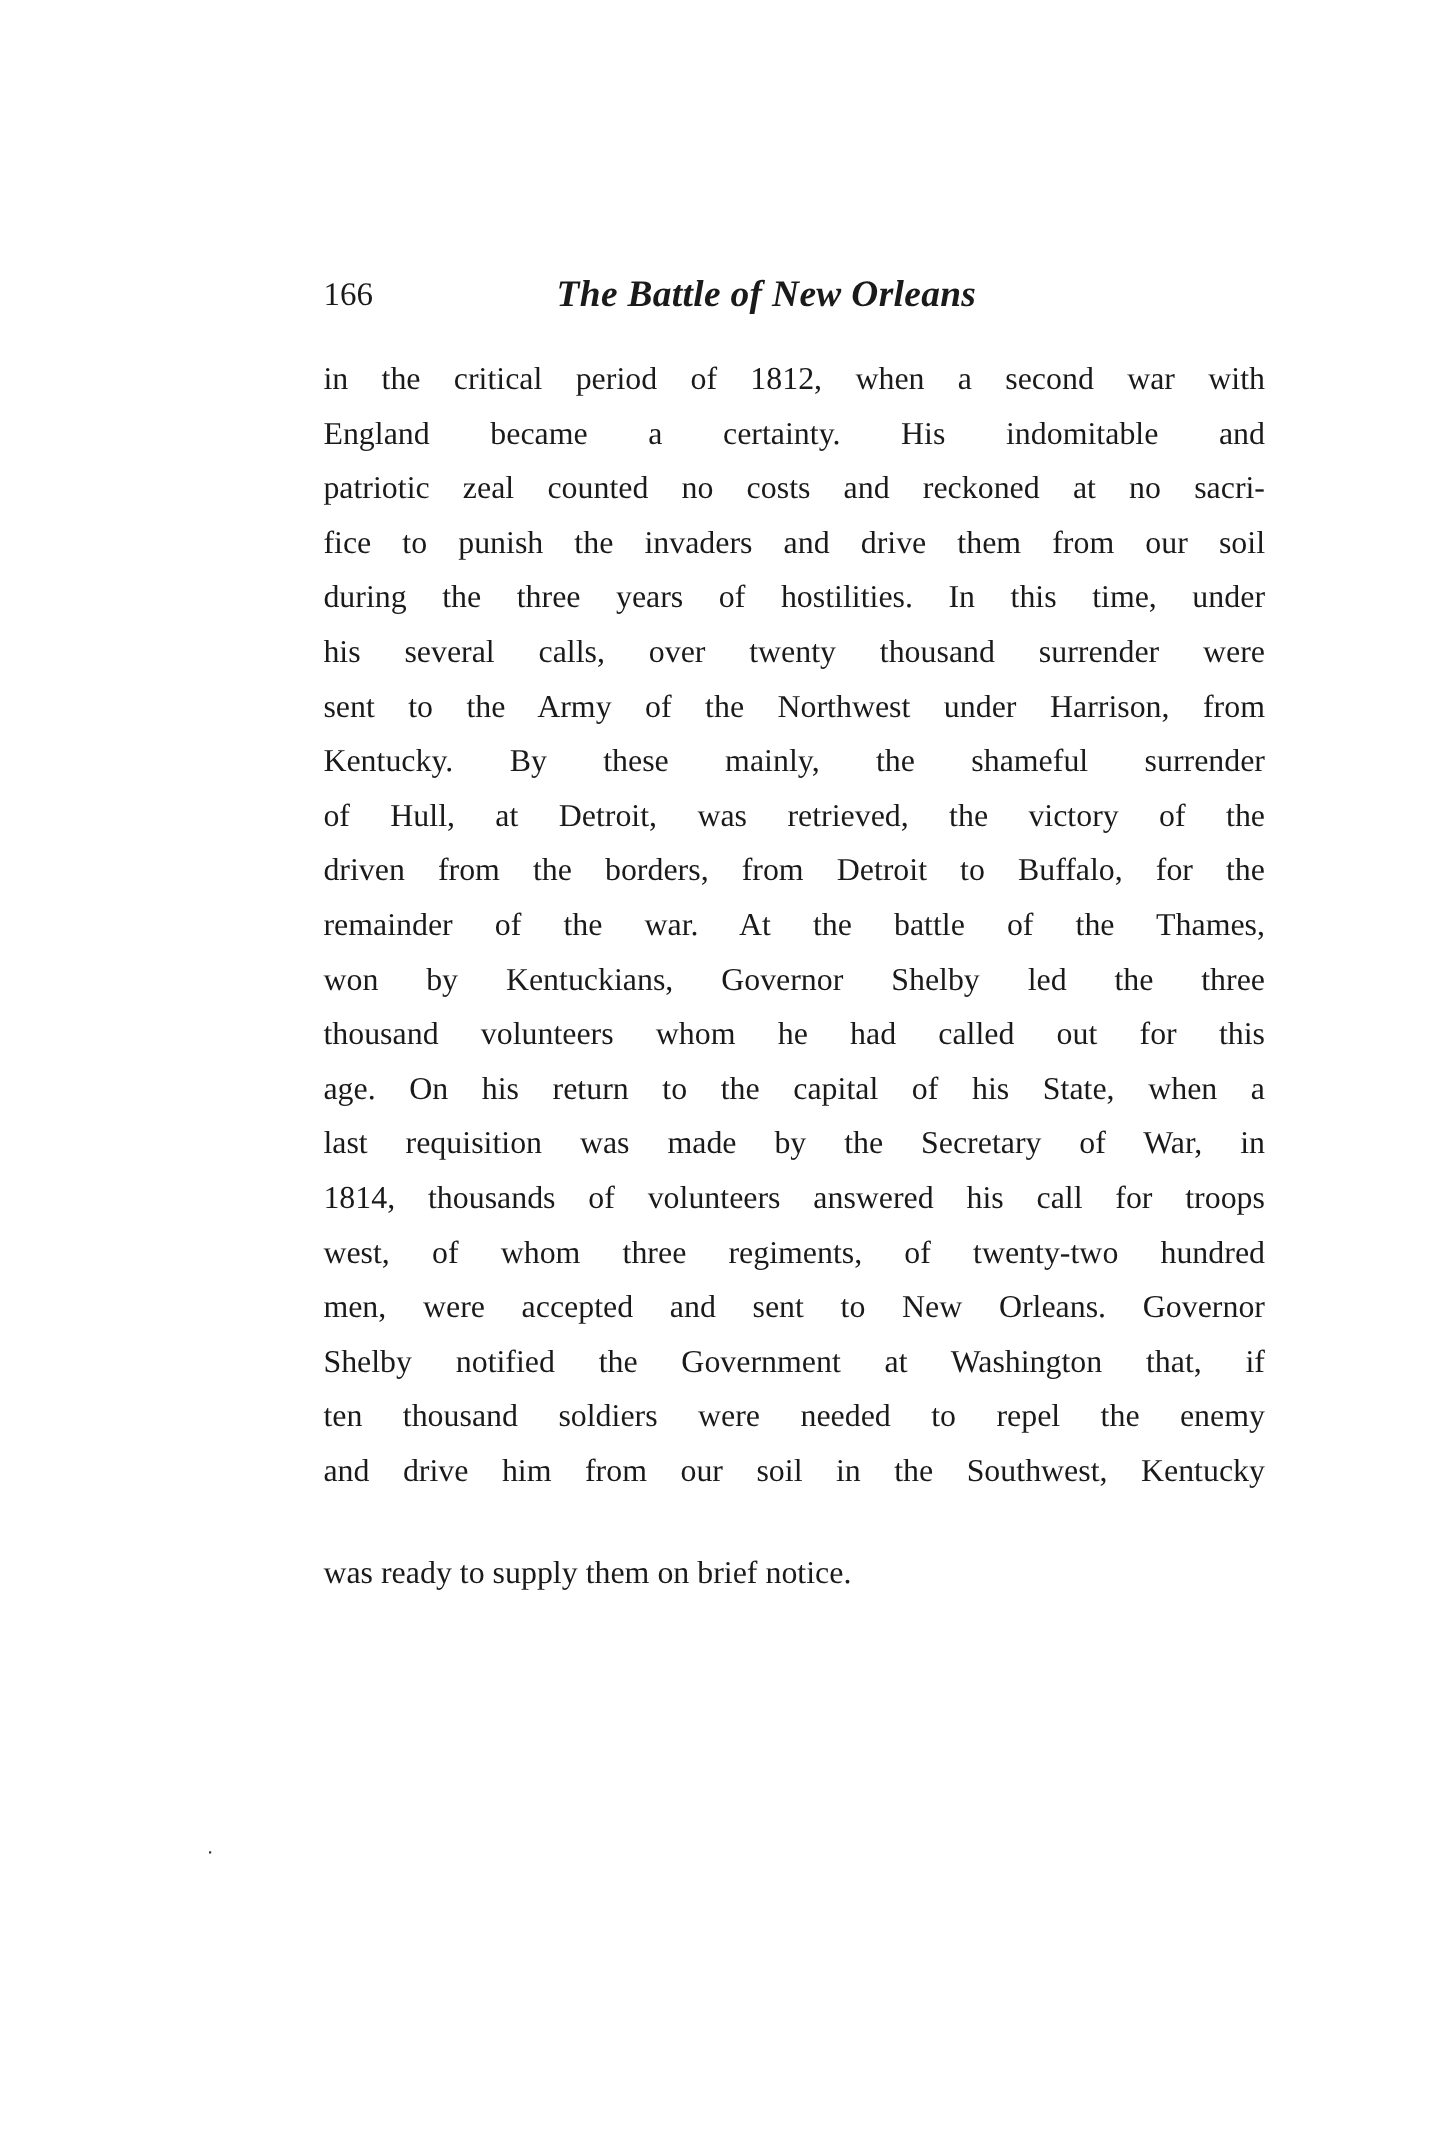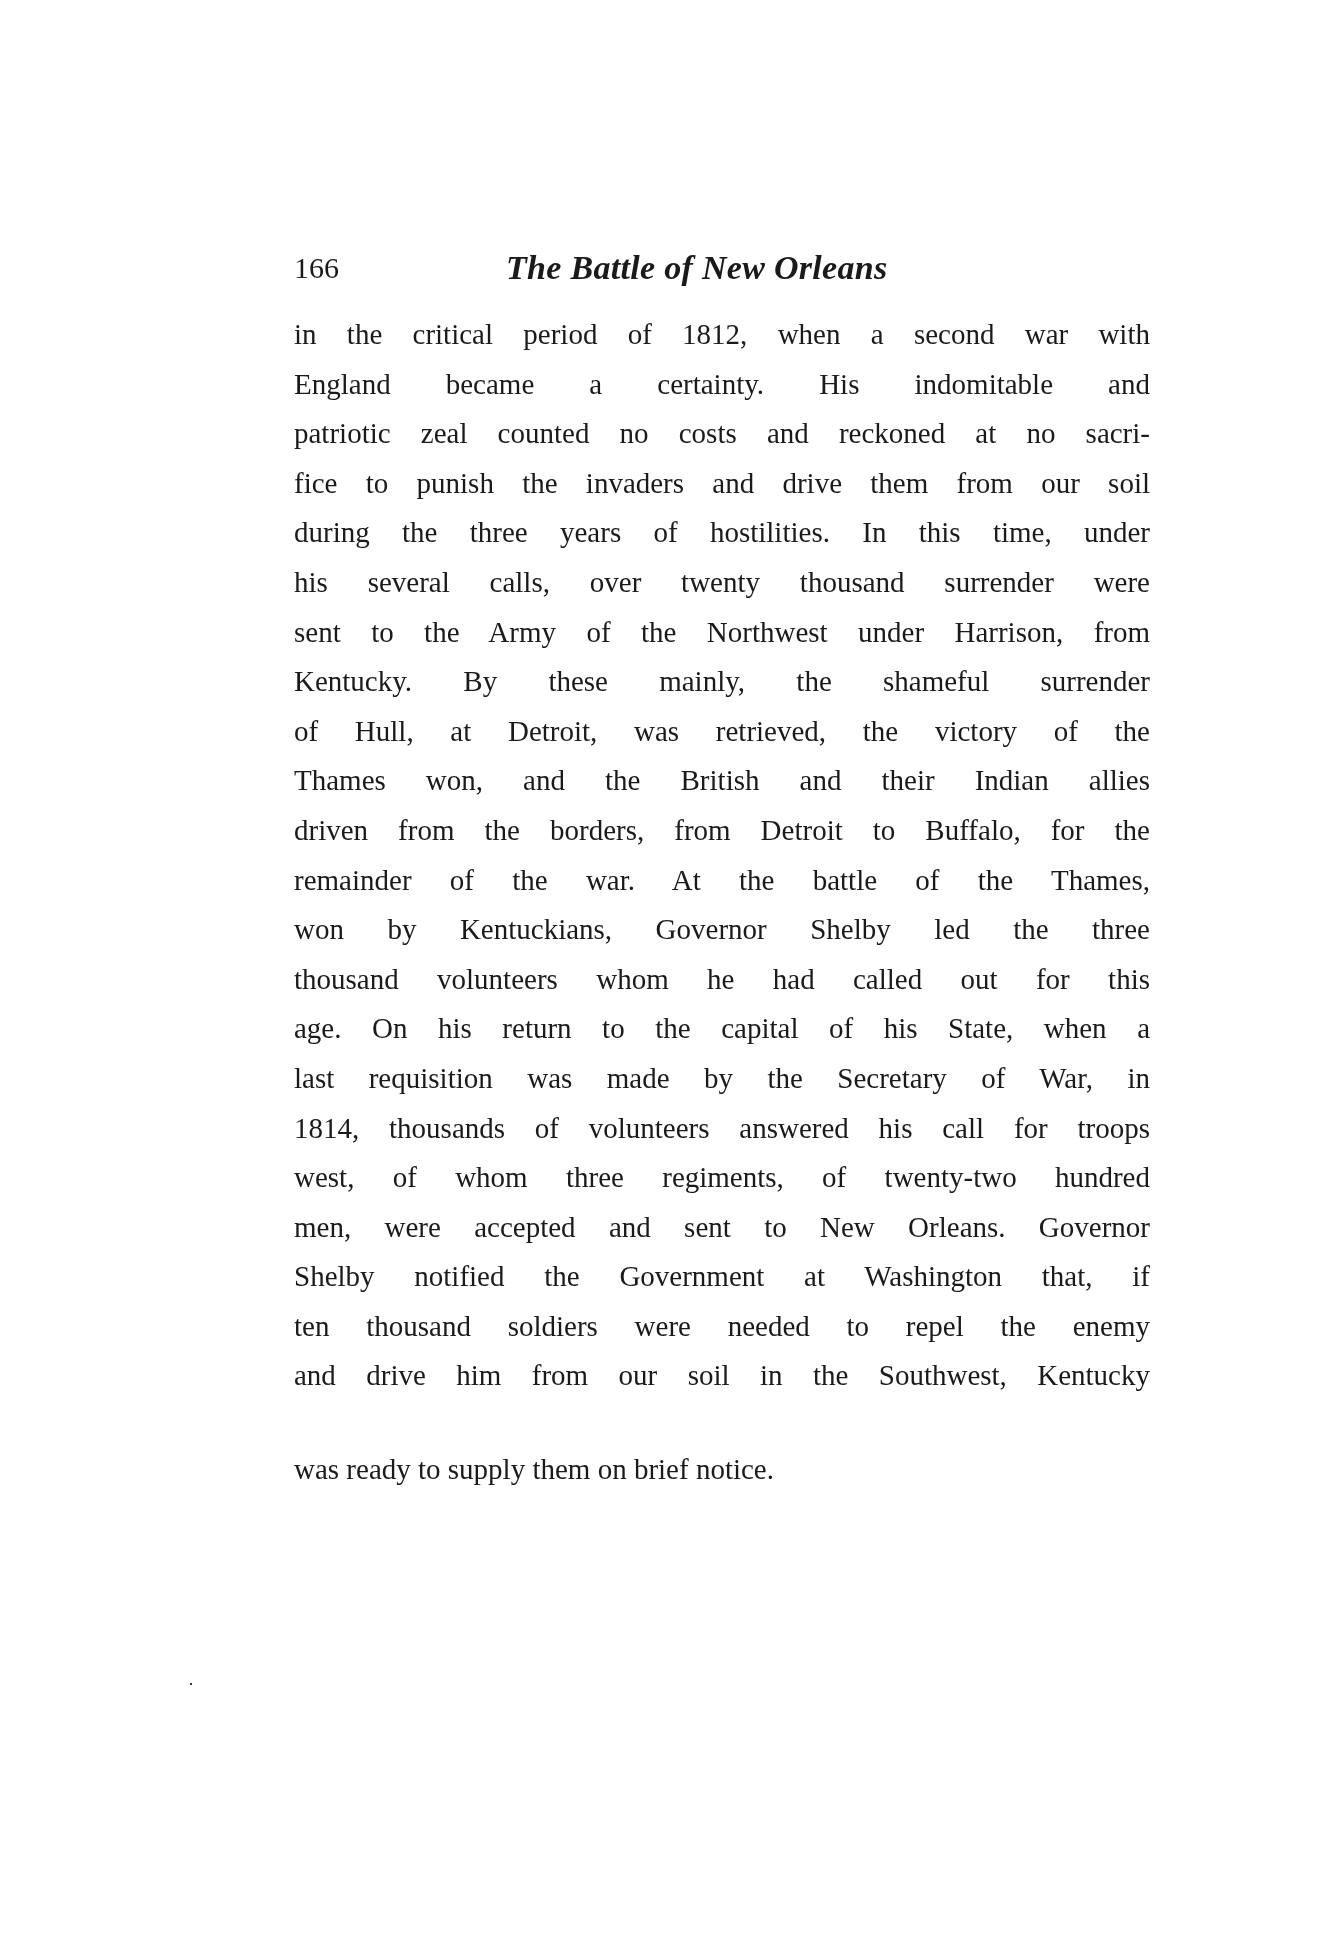--- a/index.html
+++ b/index.html
@@ -3,21 +3,21 @@
 <meta charset="utf-8">
 <style>
   html, body { margin: 0; padding: 0; background: #ffffff; }
   body { width: 1320px; height: 1944px; position: relative; overflow: hidden;
          font-family: "Liberation Serif", "DejaVu Serif", serif; color: #1a1a1a; }
   .page { position: absolute; left: 0; top: 0; width: 1320px; height: 1944px; background: #fff; padding-left: 36px; }
   .running-head { position: absolute; top: 246px; left: 294px; width: 856px; height: 44px; }
   .page-number { position: absolute; left: 0; top: 0; font-size: 30px; line-height: 44px; }
   .running-title { position: absolute; left: 212px; top: 0; font-size: 34px; font-style: italic;
                    line-height: 44px; letter-spacing: 0.3px; font-weight: bold; }
-  .body-text { position: absolute; top: 310px; left: 294px; width: 856px; }
+  .body-text { position: absolute; top: 321px; left: 294px; width: 856px; }
   .line { display: block; font-size: 29px; line-height: 49.6px; height: 49.6px;
           text-align: justify; text-align-last: justify; white-space: nowrap; overflow: visible; }
   .line.last { text-align-last: left; margin-top: 44px; }
   .stray-mark { position: absolute; left: 190px; top: 1683px; width: 2px; height: 2px; background: #333; }
 </style>
 </head>
 <body>
 
 <div class="page">
   <div class="running-head">
@@ -28,21 +28,20 @@
   <div class="body-text">
     <span class="line">in the critical period of 1812, when a second war with</span>
     <span class="line">England became a certainty. His indomitable and</span>
     <span class="line">patriotic zeal counted no costs and reckoned at no sacri-</span>
     <span class="line">fice to punish the invaders and drive them from our soil</span>
     <span class="line">during the three years of hostilities.  In this time, under</span>
     <span class="line">his several calls, over twenty thousand surrender were</span>
     <span class="line">sent to the Army of the Northwest under Harrison, from</span>
     <span class="line">Kentucky.  By these mainly, the shameful surrender</span>
     <span class="line">of Hull, at Detroit, was retrieved, the victory of the</span>
-    <span class="line">Thames won, and the British and their Indian allies</span>
     <span class="line">driven from the borders, from Detroit to Buffalo, for the</span>
     <span class="line">remainder of the war.  At the battle of the Thames,</span>
     <span class="line">won by Kentuckians, Governor Shelby led the three</span>
     <span class="line">thousand volunteers whom he had called out for this</span>
     <span class="line">age.  On his return to the capital of his State, when a</span>
     <span class="line">last requisition was made by the Secretary of War, in</span>
     <span class="line">1814, thousands of volunteers answered his call for troops</span>
     <span class="line">west, of whom three regiments, of twenty-two hundred</span>
     <span class="line">men, were accepted and sent to New Orleans.  Governor</span>
     <span class="line">Shelby notified the Government at Washington that, if</span>

